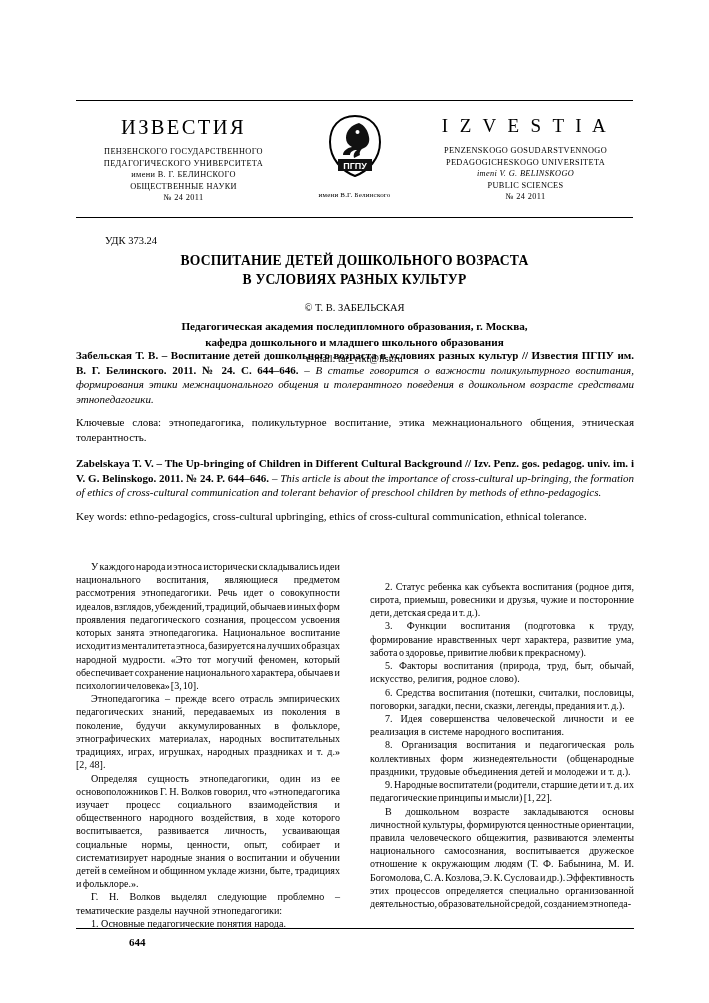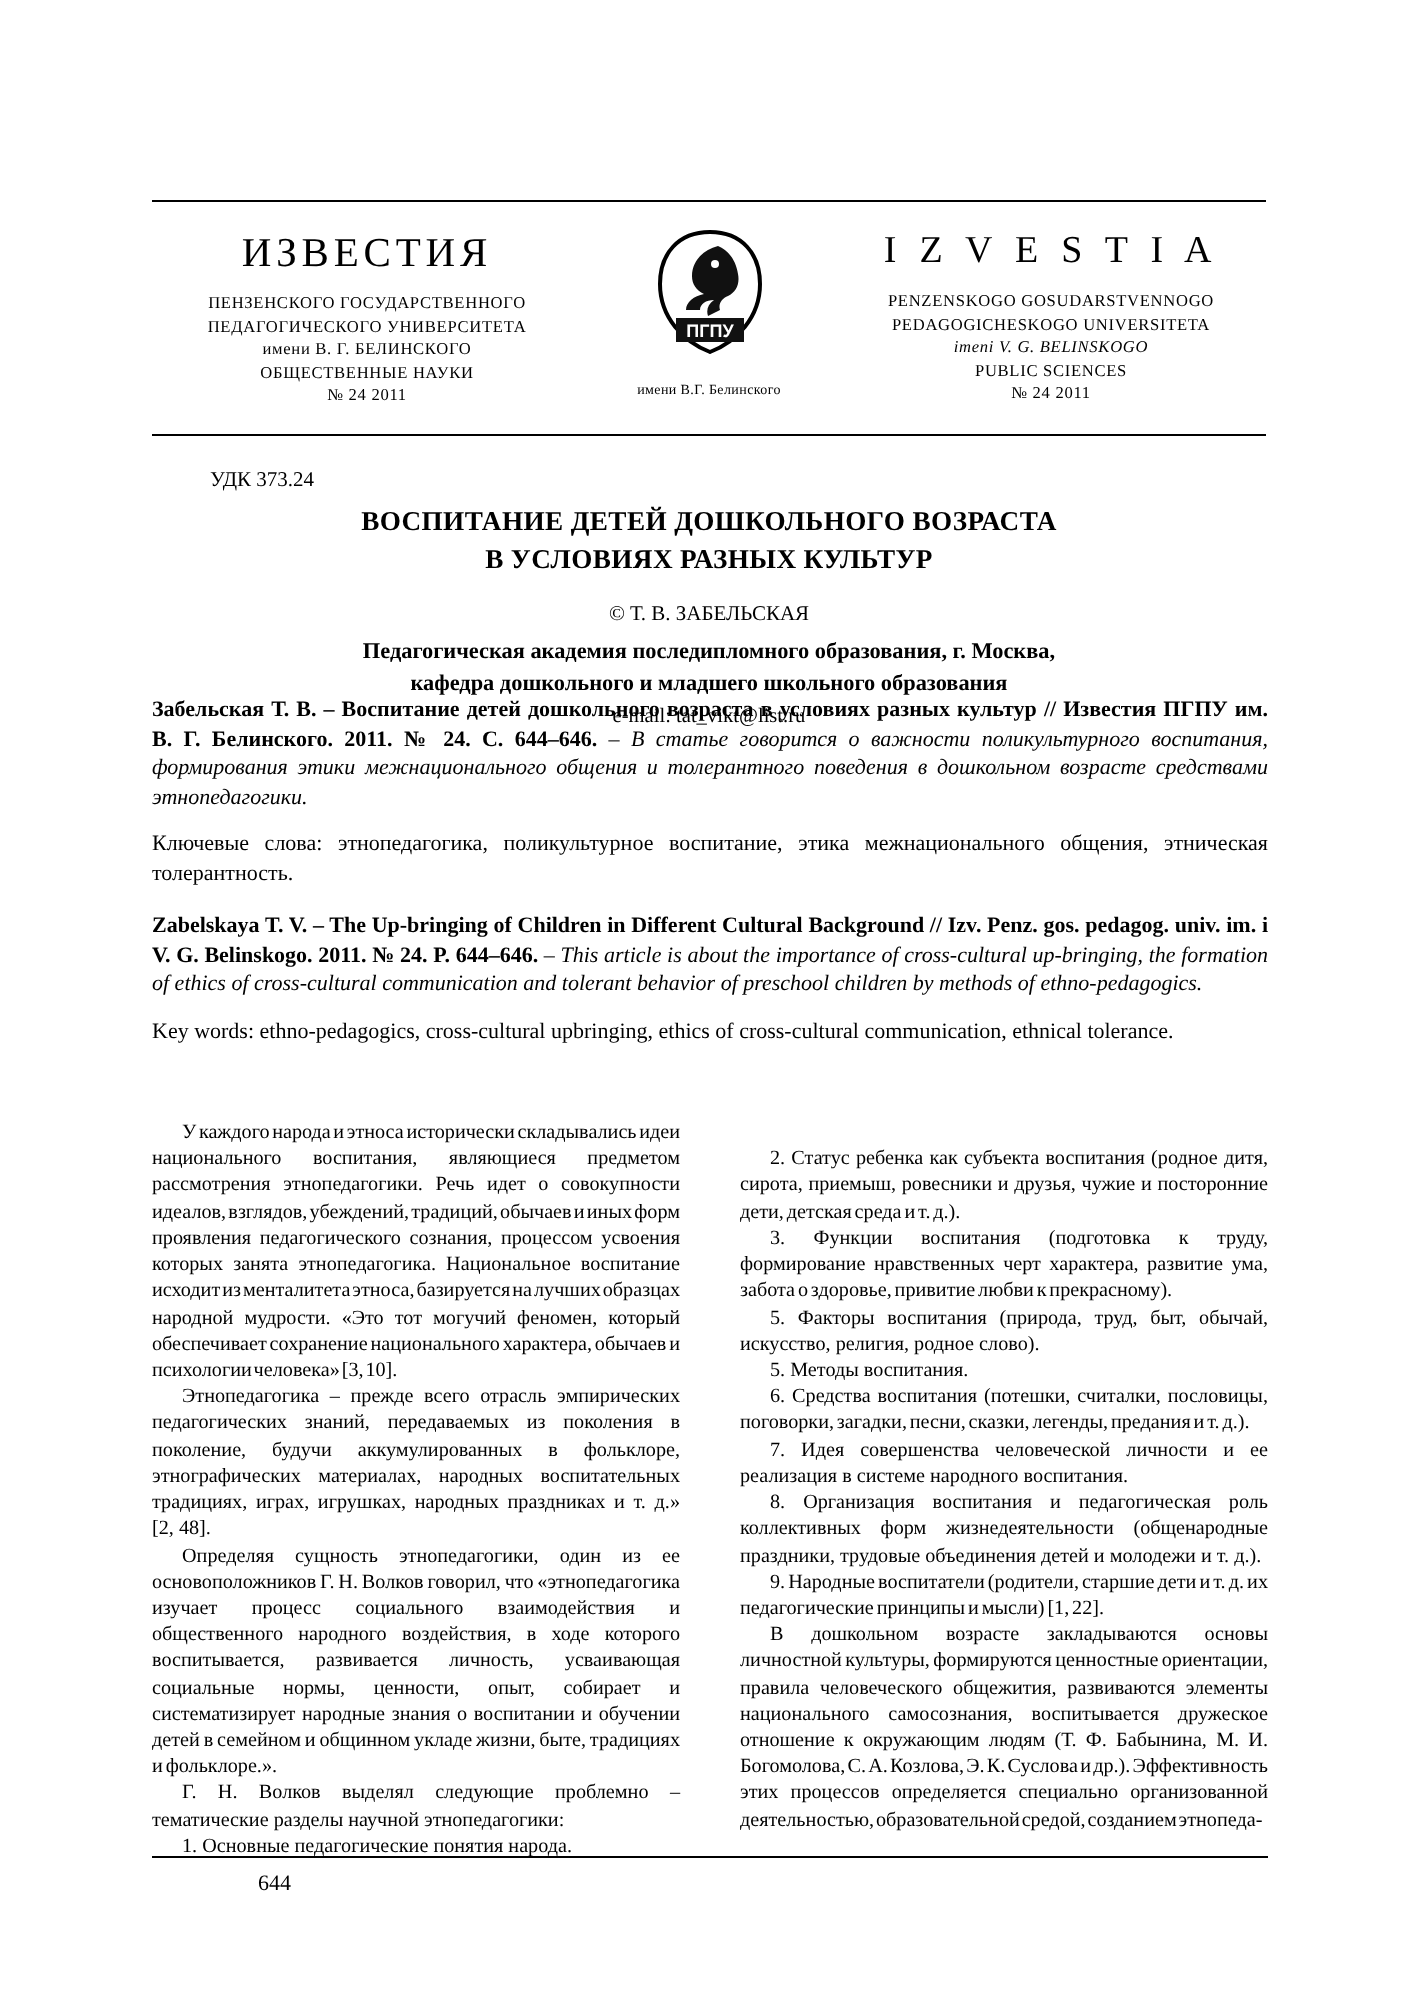--- a/index.html
+++ b/index.html
@@ -163,21 +163,21 @@
     left: 76px;
     top: 928px;
     width: 558px;
     border-top: 1px solid #000;
   }
   .page-num {
     position: absolute;
     left: 104px;
     top: 936px;
     font-size: 11px;
-    font-weight: normal;
+    font-weight: bold;
     padding-left: 25px;
   }
 </style>
 </head>
 <body>
 
 <div class="page">
 
   <div class="masthead">
     <hr class="rule rule-top">
@@ -253,21 +253,20 @@
       <p class="tight">У каждого народа и этноса исторически складывались идеи национального воспитания, являющиеся предметом рассмотрения этнопедагогики. Речь идет о совокупности идеалов, взглядов, убеждений, традиций, обычаев и иных форм проявления педагогического сознания, процессом усвоения которых занята этнопедагогика. Национальное воспитание исходит из менталитета этноса, базируется на лучших образцах народной мудрости. «Это тот могучий феномен, который обеспечивает сохранение национального характера, обычаев и психологии человека» [3, 10].</p>
       <p>Этнопедагогика – прежде всего отрасль эмпирических педагогических знаний, передаваемых из поколения в поколение, будучи аккумулированных в фольклоре, этнографических материалах, народных воспитательных традициях, играх, игрушках, народных праздниках и т. д.» [2, 48].</p>
       <p class="tight2">Определяя сущность этнопедагогики, один из ее основоположников Г. Н. Волков говорил, что «этнопедагогика изучает процесс социального взаимодействия и общественного народного воздействия, в ходе которого воспитывается, развивается личность, усваивающая социальные нормы, ценности, опыт, собирает и систематизирует народные знания о воспитании и обучении детей в семейном и общинном укладе жизни, быте, традициях и фольклоре.».</p>
       <p>Г. Н. Волков выделял следующие проблемно – тематические разделы научной этнопедагогики:</p>
       <p>1. Основные педагогические понятия народа.</p>
     </div>
     <div class="col">
       <p class="tight2">2. Статус ребенка как субъекта воспитания (родное дитя, сирота, приемыш, ровесники и друзья, чужие и посторонние дети, детская среда и т. д.).</p>
       <p class="tight2">3. Функции воспитания (подготовка к труду, формирование нравственных черт характера, развитие ума, забота о здоровье, привитие любви к прекрасному).</p>
       <p>5. Факторы воспитания (природа, труд, быт, обычай, искусство, религия, родное слово).</p>
-      <p>5. Методы воспитания.</p>
       <p class="tight2">6. Средства воспитания (потешки, считалки, пословицы, поговорки, загадки, песни, сказки, легенды, предания и т. д.).</p>
       <p>7. Идея совершенства человеческой личности и ее реализация в системе народного воспитания.</p>
       <p>8. Организация воспитания и педагогическая роль коллективных форм жизнедеятельности (общенародные праздники, трудовые объединения детей и молодежи и т. д.).</p>
       <p class="tight2">9. Народные воспитатели (родители, старшие дети и т. д. их педагогические принципы и мысли) [1, 22].</p>
       <p class="tight">В дошкольном возрасте закладываются основы личностной культуры, формируются ценностные ориентации, правила человеческого общежития, развиваются элементы национального самосознания, воспитывается дружеское отношение к окружающим людям (Т. Ф. Бабынина, М. И. Богомолова, С. А. Козлова, Э. К. Суслова и др.). Эффективность этих процессов определяется специально организованной деятельностью, образовательной средой, созданием этнопеда-</p>
     </div>
   </div>
 
   <div class="foot-rule"></div>
   <div class="page-num">644</div>

